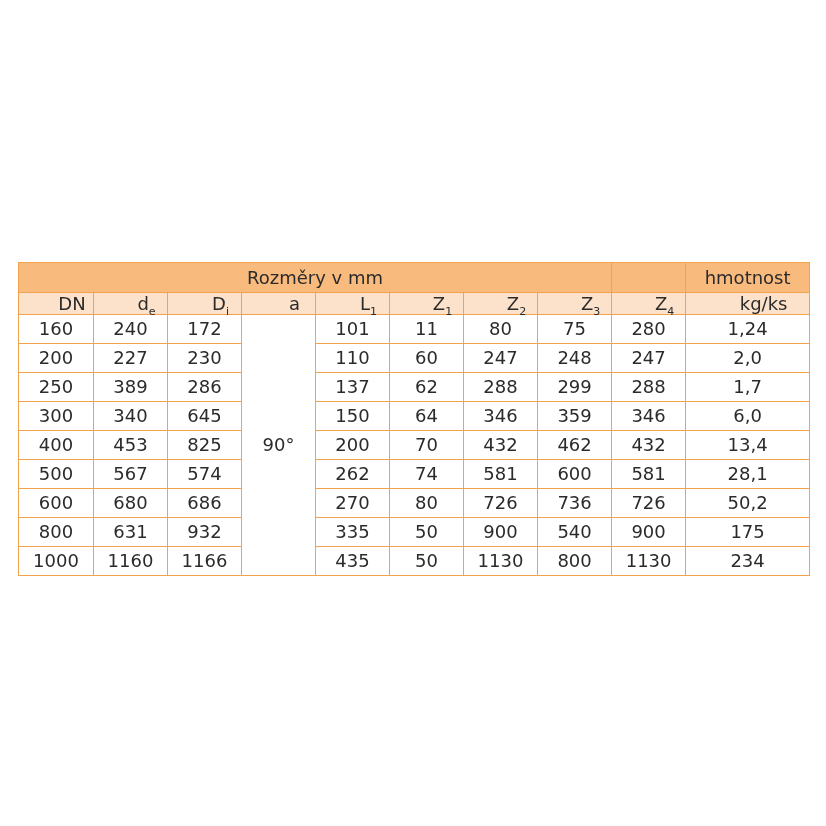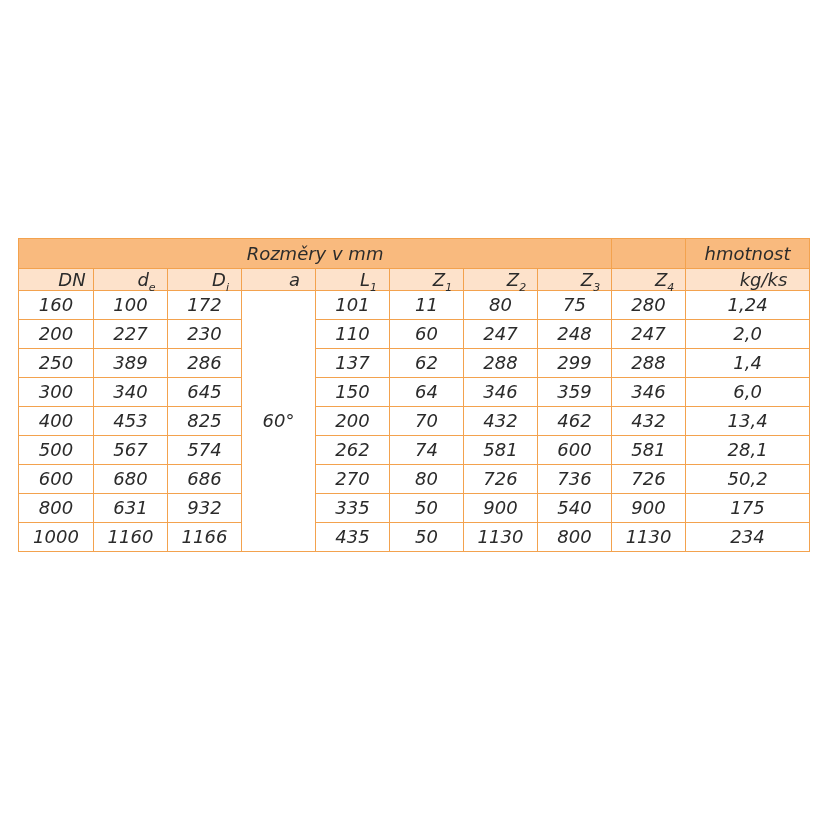--- a/index.html
+++ b/index.html
@@ -1,19 +1,19 @@
 <!DOCTYPE html>
 <html><head>
   <meta charset="utf-8">
   <style>
     html, body { margin:0; padding:0; background:#ffffff; }
     body { width:826px; height:826px; position:relative; overflow:hidden;
            font-family:"DejaVu Sans", sans-serif; color:#2b2b2b; }
-    table { position:absolute; left:18px; top:238px; border-collapse:collapse;
-            table-layout:fixed; width:791px;font-style:italic; }
+    table { position:absolute; left:18px; top:262px; border-collapse:collapse;
+            table-layout:fixed; width:791px; }
     td { border:1.5px solid #F3A24E; text-align:center; padding:0; font-size:18px;
          line-height:1; overflow:visible; }
     tr.h1 td { background:#F9BA7E; height:29px; font-size:18px; }
     tr.h2 td { background:#FDE2CB; height:21px; font-size:18px;padding-left:32px; }
     tr.row td { height:28px; background:#fff; }
     sub { font-size:11px; vertical-align:-5px; line-height:0; }
     td.span-a { vertical-align:middle; }
   </style>
 </head>
 <body>
@@ -45,23 +45,23 @@
     <td><span>L</span><sub>1</sub></td>
     <td><span>Z</span><sub>1</sub></td>
     <td><span>Z</span><sub>2</sub></td>
     <td><span>Z</span><sub>3</sub></td>
     <td><span>Z</span><sub>4</sub></td>
     <td><span>kg/ks</span></td>
   </tr>
 
   <tr class="row">
     <td>160</td>
-    <td>100</td>
+    <td>240</td>
     <td>172</td>
-    <td rowspan="9" class="span-a">60°</td>
+    <td rowspan="9" class="span-a">90°</td>
     <td>101</td>
     <td>11</td>
     <td>80</td>
     <td>75</td>
     <td>280</td>
     <td>1,24</td>
   </tr>
   <tr class="row">
     <td>200</td>
     <td>227</td>
@@ -75,21 +75,21 @@
   </tr>
   <tr class="row">
     <td>250</td>
     <td>389</td>
     <td>286</td>
     <td>137</td>
     <td>62</td>
     <td>288</td>
     <td>299</td>
     <td>288</td>
-    <td>1,4</td>
+    <td>1,7</td>
   </tr>
   <tr class="row">
     <td>300</td>
     <td>340</td>
     <td>645</td>
     <td>150</td>
     <td>64</td>
     <td>346</td>
     <td>359</td>
     <td>346</td>

